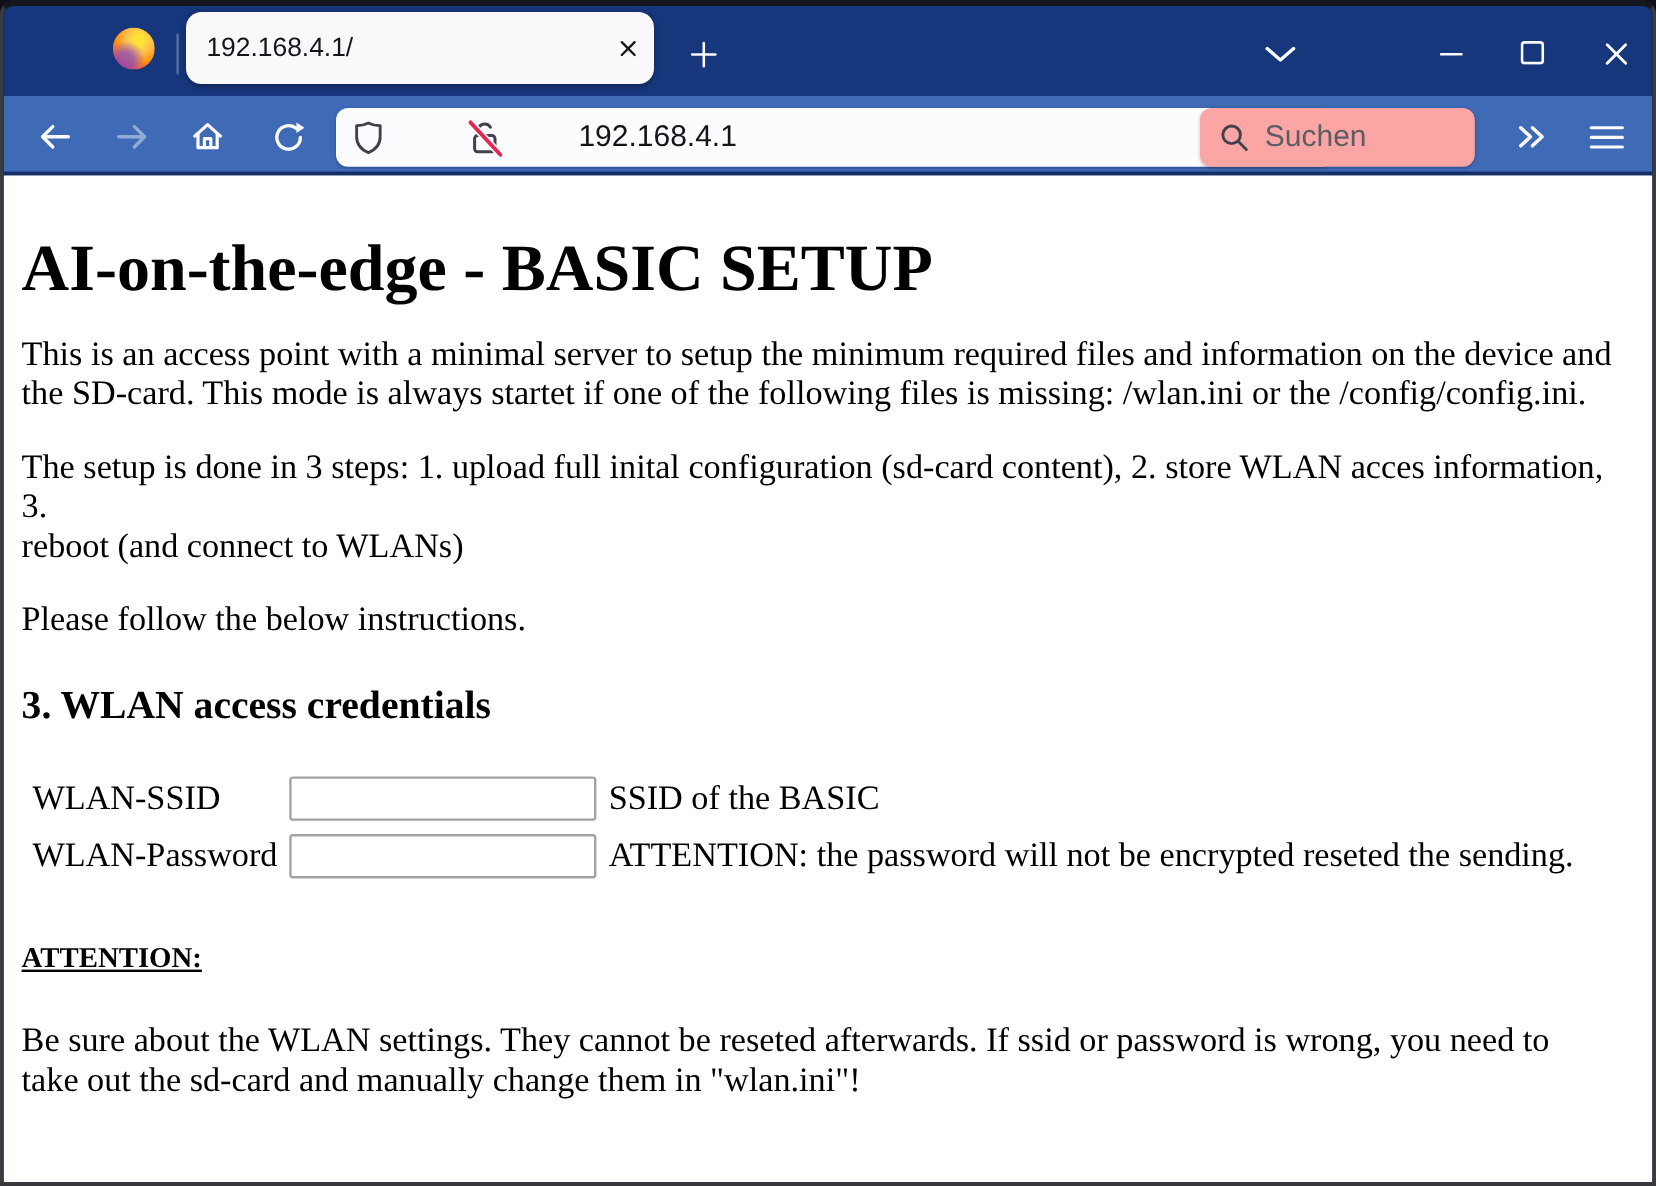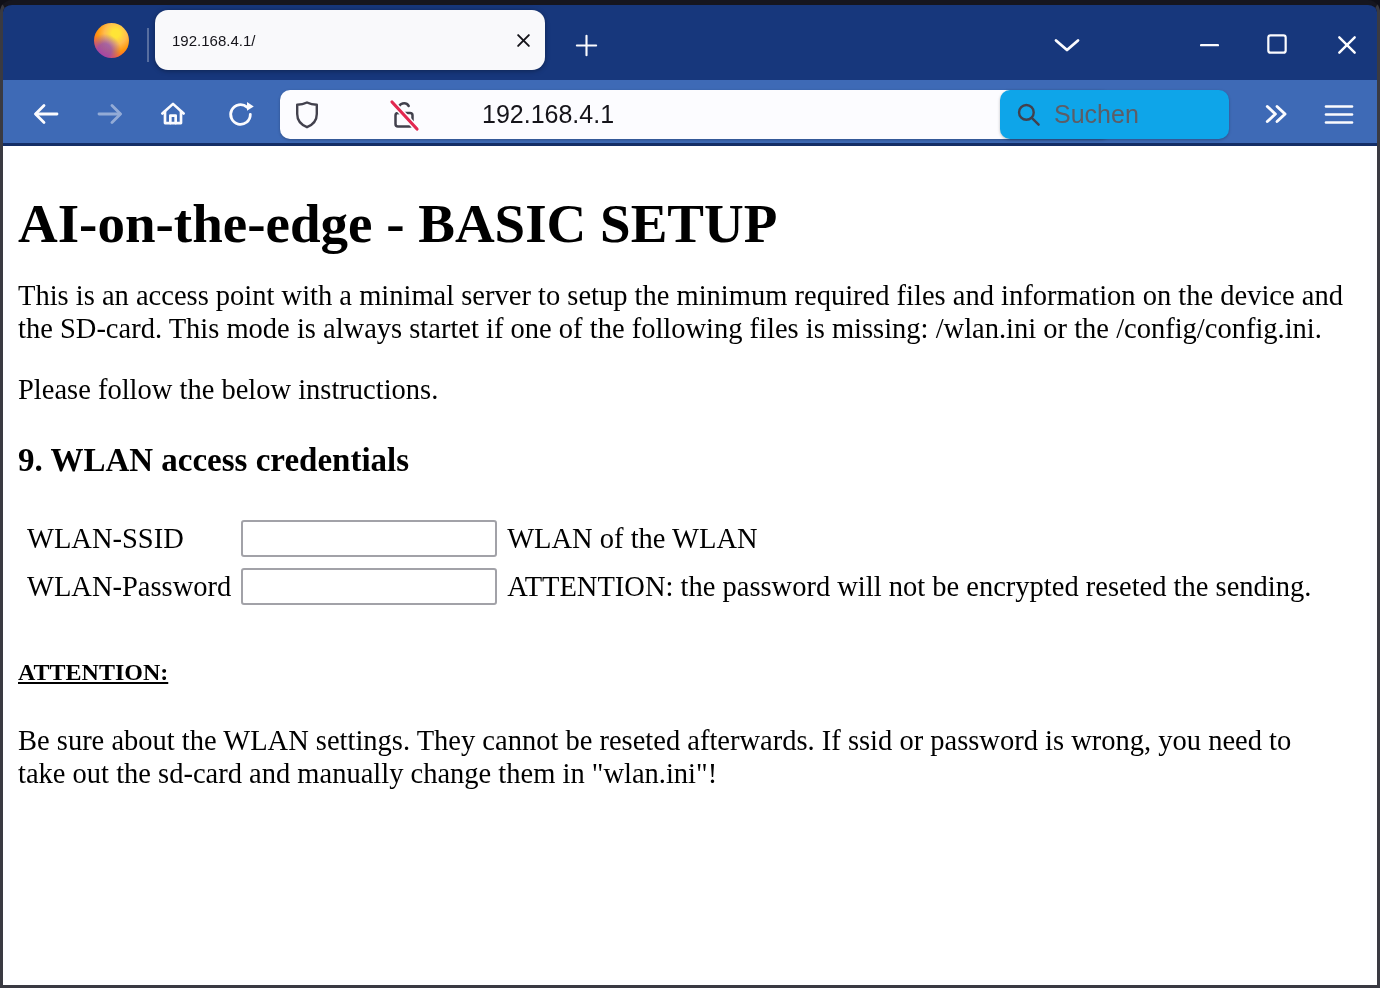--- a/index.html
+++ b/index.html
@@ -10,30 +10,30 @@
     display:flex;flex-direction:column;}
   
   .titlebar{height:75px;background:#17377c;position:relative;flex:none;}
   .fx-logo{position:absolute;left:91px;top:18px;width:35px;height:35px;border-radius:50%;
     background:
       radial-gradient(circle at 30% 78%, rgba(120,60,220,.65) 0 18%, rgba(120,60,220,0) 45%),
       radial-gradient(circle at 62% 30%, #ffe436 0 12%, #ffbd4f 34%, #ff980e 55%, #ff5a36 76%, #e22850 92%, #a80d66 100%);}
   .tab-sep{position:absolute;left:144px;top:23px;width:2px;height:34px;background:rgba(255,255,255,.28);}
   .tab{position:absolute;left:152px;top:5px;width:390px;height:60px;background:#f9f9fb;border-radius:13px;
     box-shadow:0 1px 5px rgba(0,0,0,.35);display:flex;align-items:center;padding:0 14px 0 17px;box-sizing:border-box;}
-  .tab-title{flex:1;font-size:15px;color:#15141a;white-space:nowrap;overflow:hidden;}
+  .tab-title{flex:1;font-size:22px;color:#15141a;white-space:nowrap;overflow:hidden;}
   .icon-btn{position:absolute;display:flex;align-items:center;justify-content:center;background:none;border:none;padding:0;cursor:default;}
   svg{display:block;}
   
   .toolbar{height:63px;background:#3e6ab6;border-bottom:3px solid #142e66;position:relative;flex:none;}
   .urlbar{position:absolute;left:277px;top:10px;width:831px;height:49px;background:#fcfcff;border-radius:10px;
     display:flex;align-items:center;padding:0 13px;box-sizing:border-box;box-shadow:0 1px 3px rgba(0,0,0,.25);gap:48px;}
   .urlbar input{flex:1;border:none;outline:none;background:transparent;font-size:25px;color:#15141a;
     font-family:"Liberation Sans",sans-serif;padding:0;margin-left:12px;}
-  .searchbar{position:absolute;left:997px;top:10px;width:229px;height:49px;background:#0ea5e9;border-radius:10px;
+  .searchbar{position:absolute;left:997px;top:10px;width:229px;height:49px;background:#fca5a5;border-radius:10px;
     display:flex;align-items:center;padding:0 15px;box-sizing:border-box;box-shadow:0 1px 3px rgba(0,0,0,.25);}
   .searchbar input{flex:1;width:100%;border:none;outline:none;background:transparent;font-size:25px;color:#15141a;
     font-family:"Liberation Sans",sans-serif;padding:0;margin-left:12px;}
   .searchbar input::placeholder{color:#5d5d66;opacity:1;}
   
   .content{flex:1;background:#ffffff;font-family:"Liberation Serif",serif;color:#000;
     font-size:28.5px;padding:16px 15px;overflow:hidden;}
   .content h1{font-size:55px;line-height:1.15;margin:30px 0 24px 0;font-weight:bold;}
   .content p{line-height:1.16;margin:0 0 28px 0;white-space:pre-line;}
   .content h3{font-size:33px;line-height:1.15;margin:36px 0 30px 0;font-weight:bold;}
@@ -188,30 +188,32 @@
           </g>
         </svg>
     </button>
   </div>
 
   <div class="content">
     <h1>AI-on-the-edge - BASIC SETUP</h1>
 
     <p>This is an access point with a minimal server to setup the minimum required files and information on the device and
 the SD-card. This mode is always startet if one of the following files is missing: /wlan.ini or the /config/config.ini.</p>
+    <p>The setup is done in 3 steps: 1. upload full inital configuration (sd-card content), 2. store WLAN acces information, 3.
+reboot (and connect to WLANs)</p>
     <p>Please follow the below instructions.</p>
 
-    <h3>9. WLAN access credentials</h3>
+    <h3>3. WLAN access credentials</h3>
 
     <table class="wlan">
       <tbody>
           <tr>
         <td class="lbl">WLAN-SSID</td>
         <td><input class="fld" type="text" value="" style=""></td>
-        <td class="desc">WLAN of the WLAN</td>
+        <td class="desc">SSID of the BASIC</td>
       </tr>
       <tr>
         <td class="lbl">WLAN-Password</td>
         <td><input class="fld" type="text" value="" style=""></td>
         <td class="desc">ATTENTION: the password will not be encrypted reseted the sending.</td>
       </tr>
     </tbody>
       </table>
 
     <h4>ATTENTION:</h4>

